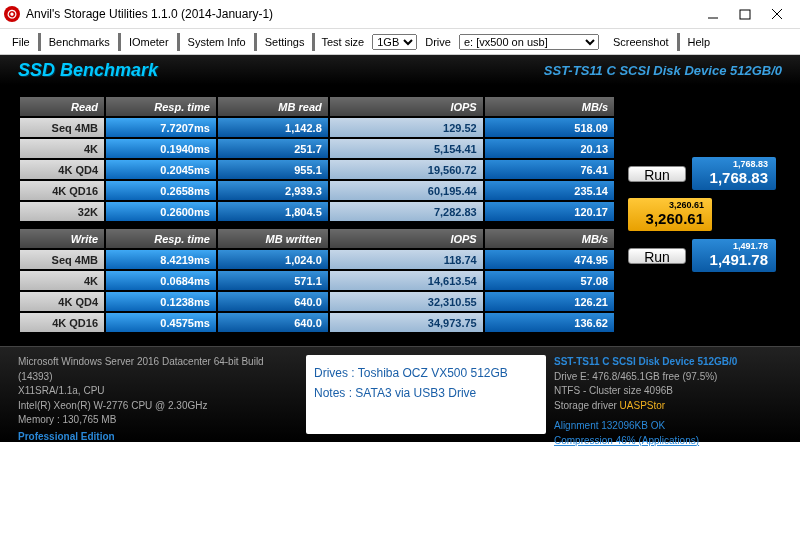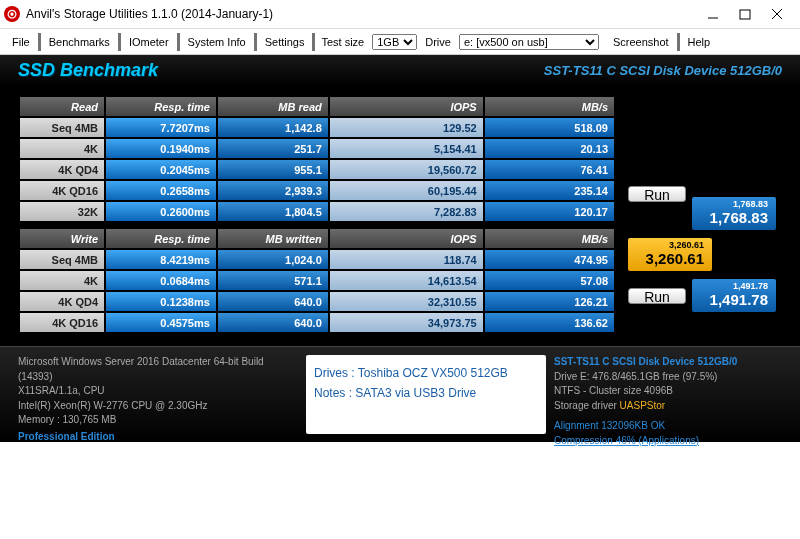--- a/index.html
+++ b/index.html
@@ -27,21 +27,21 @@
 .c2 { width:102px; background:linear-gradient(#3590d8,#0755a0); color:#fff; }
 .c3 { width:142px; background:linear-gradient(#c5d6e8,#9ab8d5); color:#0a3a6a; }
 .c4 { width:120px; background:linear-gradient(#2b8ad8,#0658a8); color:#fff; }
 .right { width:148px; display:flex; flex-direction:column; gap:8px; padding-top:62px; }
 .rrow { display:flex; align-items:center; gap:6px; }
 .rbtn { width:60px; height:16px; background:linear-gradient(#fff,#ddd); border:1px solid #888; border-radius:3px; font-size:14px; cursor:pointer; }
 .runBig { width:52px; height:40px; background:linear-gradient(#fafafa,#ccc); border:1px solid #888; border-radius:4px; font-size:15px; font-weight:bold; cursor:pointer; }
 .score { border-radius:2px; padding:2px 8px 4px 8px; text-align:right; font-weight:bold; min-width:84px; }
 .score .sm { font-size:9px; display:block; }
 .score .lg { font-size:15px; display:block; }
-.sc-read { background:linear-gradient(#2b8ad8,#0a5aa5); color:#fff;margin-top:40px; }
+.sc-read { background:linear-gradient(#2b8ad8,#0a5aa5); color:#fff; }
 .sc-write { background:linear-gradient(#2b8ad8,#0a5aa5); color:#fff; }
 .sc-total { background:linear-gradient(#ffc838,#e8a000); color:#000; }
 .footer { background:linear-gradient(#222,#000); border-top:1px solid #444; height:96px; display:flex; padding:8px 18px; gap:8px; font-size:10px; }
 .fcol1 { width:280px; color:#aaa; line-height:1.45; }
 .fcol1 .pro { color:#2a88d8; font-weight:bold; margin-top:2px; }
 .fcol2 { width:240px; background:#fff; border-radius:2px; padding:8px; color:#1a5fa8; font-size:12px; line-height:1.7; }
 .fcol3 { flex:1; color:#aaa; line-height:1.45; text-align:left; }
 .fcol3 .dev2 { color:#2a88d8; font-weight:bold; }
 .fcol3 .driver { color:#f0b020; }
 .fcol3 .align { color:#2a88d8; }

